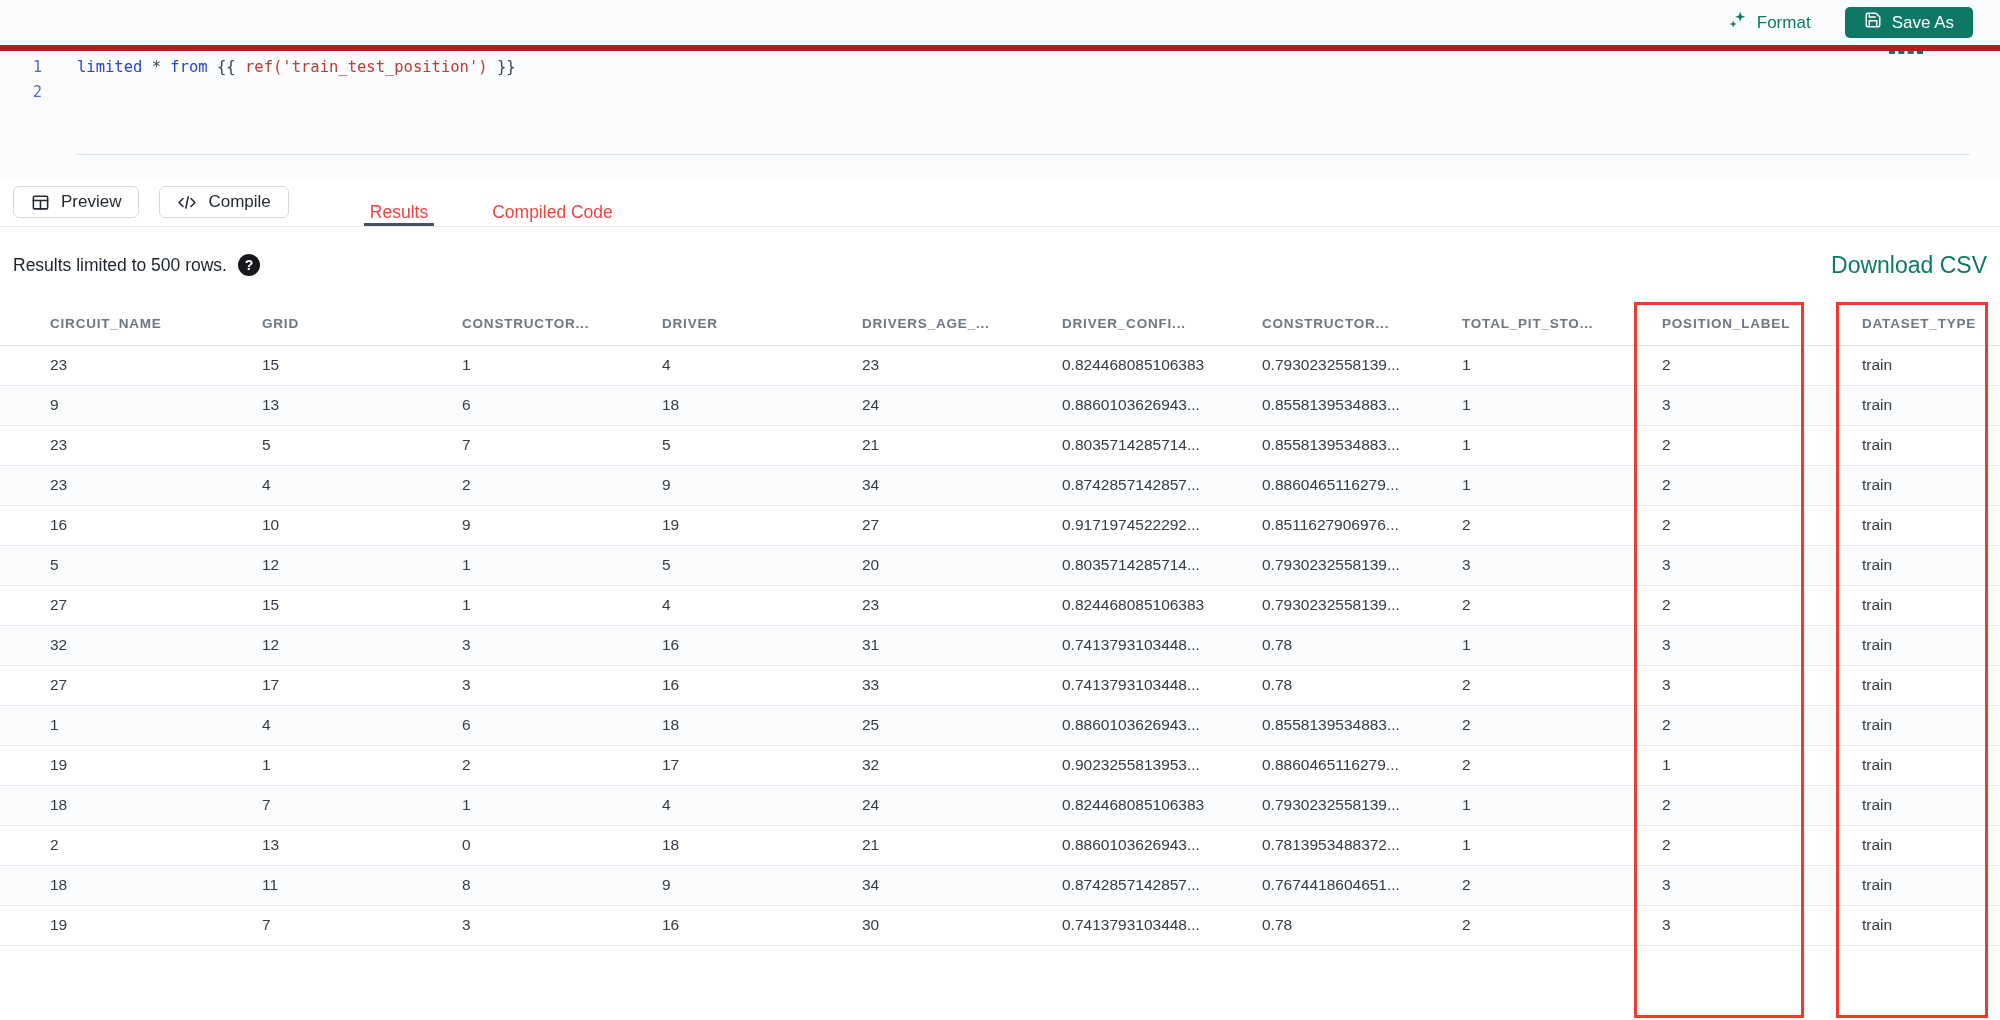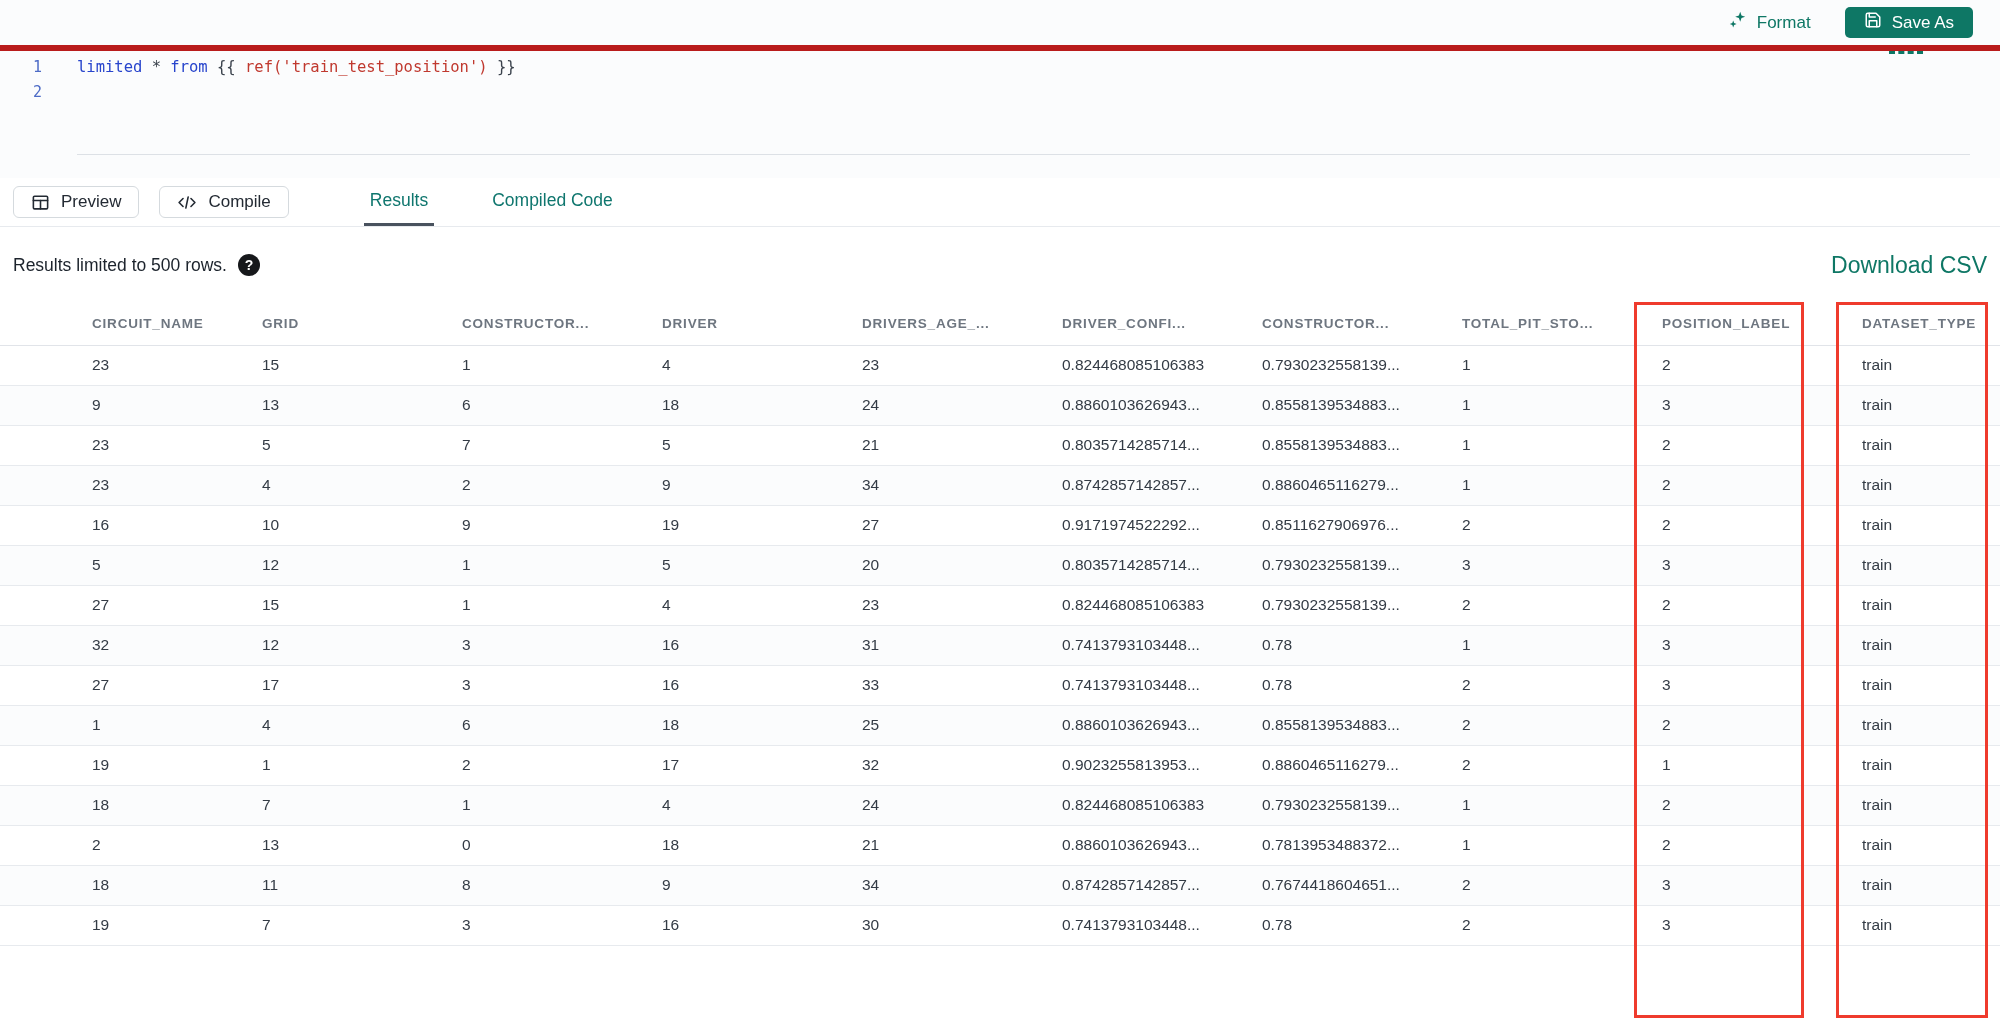--- a/index.html
+++ b/index.html
@@ -73,23 +73,23 @@
   .tool-btn{
     display:flex;align-items:center;gap:11px;
     padding:5px 17px;margin-right:20px;
     border:1px solid #d5dade;border-radius:6px;background:#fff;
     font-size:17px;color:#232a33;font-weight:500;cursor:pointer;
     font-family:"Liberation Sans", sans-serif;
   }
   .tool-btn svg{display:block;}
   .tabs{display:flex;height:100%;margin-left:55px;}
   .tab{
-    display:flex;align-items:center;height:100%;
+    display:flex;align-items:flex-end;height:100%;
     padding:0 6px;margin-right:52px;
-    font-size:17.5px;color:#0f766e;cursor:pointer;
+    font-size:17.5px;color:#ef4444;cursor:pointer;
     border-bottom:3px solid transparent;
   }
   .tab.active{font-weight:500;border-bottom-color:#49525e;}
 
   
   .meta-bar{
     height:76px;display:flex;align-items:center;justify-content:space-between;
     padding:0 13px 0 13px;background:#fff;
   }
   .meta-left{display:flex;align-items:center;gap:11px;justify-content:flex-end;}
@@ -117,21 +117,21 @@
     white-space:nowrap;overflow:hidden;
   }
   table.results td{
     height:40px;vertical-align:middle;
     font-size:15.5px;color:#333b45;
     border-bottom:1px solid var(--border-light);
     white-space:nowrap;overflow:hidden;
   }
   table.results tr:nth-child(even) td{background:#fbfcfd;}
   table.results th:first-child,
-  table.results td:first-child{padding-left:92px;}
+  table.results td:first-child{padding-left:50px;}
 
   
   .hl-box{
     position:absolute;border:3px solid var(--hl);
     pointer-events:none;background:transparent;
   }
   .hl-box.pos-label{left:1634px;top:302px;width:170px;height:716px;}
   .hl-box.dataset-type{left:1836px;top:302px;width:152px;height:716px;}
 </style>
 </head>

